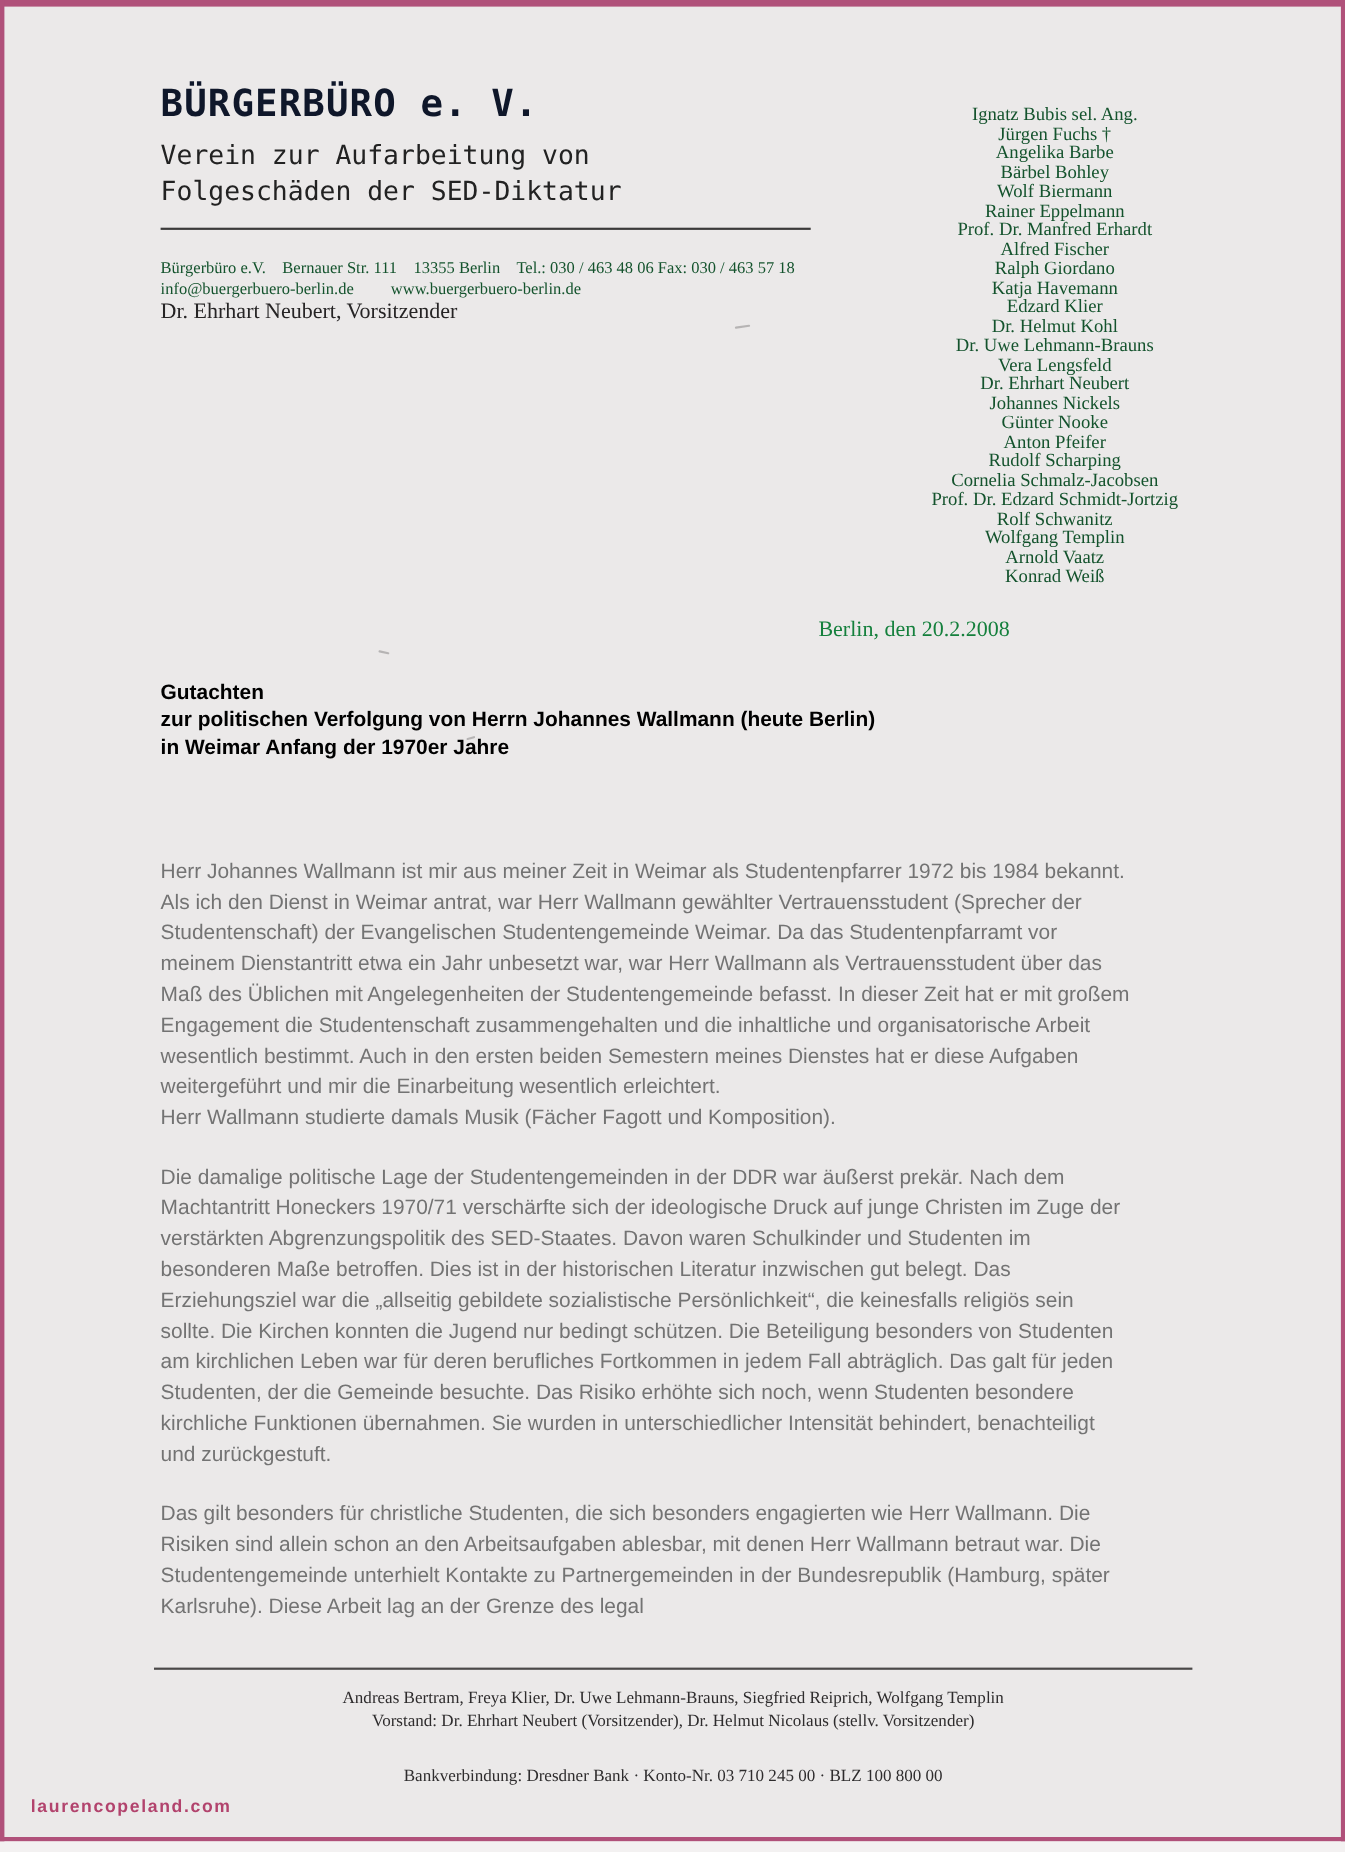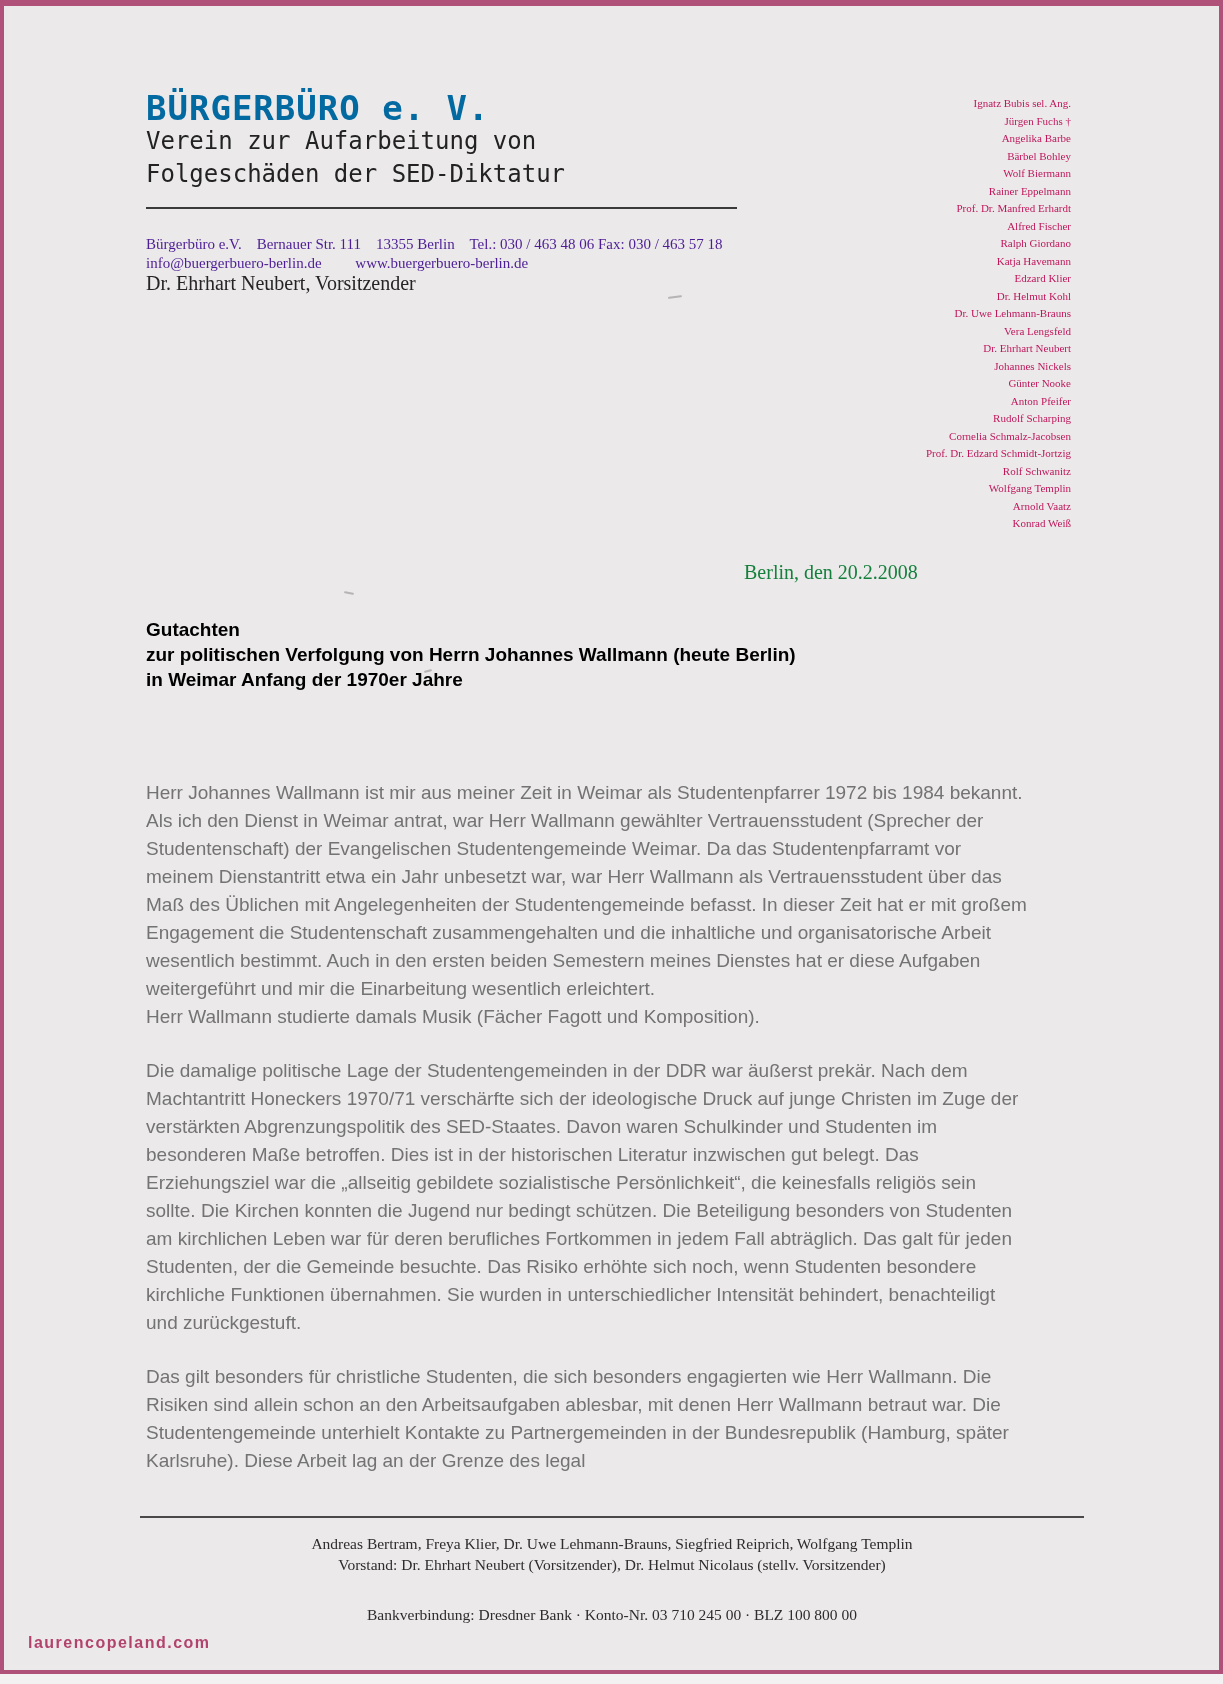--- a/index.html
+++ b/index.html
@@ -16,42 +16,42 @@
   .frame-top,.frame-bottom-line{position:absolute;left:0;width:100%;background:#b0517a;}
   .frame-top{top:0;height:6px;}
   .frame-bottom-line{top:1670px;height:4px;}
   .frame-left,.frame-right{position:absolute;top:0;height:100%;width:4px;background:#b0517a;}
   .frame-left{left:0;}
   .frame-right{right:0;}
   .below-strip{position:absolute;left:0;top:1674px;width:100%;height:10px;background:#f3f1f1;}
 
   
   .org-name{
-    position:absolute;left:146px;top:88px;
+    position:absolute;left:146px;top:74px;
     font-family:"DejaVu Sans Mono", monospace;
-    font-size:34px;font-weight:bold;letter-spacing:1px;color:#0369a1;
+    font-size:34px;font-weight:bold;letter-spacing:1px;color:#0f172a;
     white-space:pre;
   }
   .org-sub{
     position:absolute;left:146px;
     font-family:"DejaVu Sans Mono", monospace;
     font-size:24px;font-weight:500;color:#222;
     white-space:pre;
   }
   .org-sub.l1{top:127px;}
   .org-sub.l2{top:160px;}
   .head-rule{position:absolute;left:146px;top:207px;width:591px;height:2px;background:#3b3a3a;}
-  .contact-line{position:absolute;left:146px;top:236px;font-size:15px;color:#4c1d95;white-space:pre;}
+  .contact-line{position:absolute;left:146px;top:236px;font-size:15px;color:#14532d;white-space:pre;}
   .contact-line.l2{top:255px;}
   .chairman{position:absolute;left:146px;top:272px;font-size:20px;color:#262425;}
 
   
   .board-list{
     position:absolute;right:152px;top:95px;
-    text-align:right;font-size:11px;line-height:17.5px;color:#be185d;
+    text-align:center;font-size:17px;line-height:17.5px;color:#14532d;
   }
 
   
   .dateline{position:absolute;left:744px;top:561px;font-size:20px;color:#15803d;}
 
   
   .subject{
     position:absolute;left:146px;top:617px;
     font-family:"Liberation Sans", sans-serif;
     font-size:19px;font-weight:bold;line-height:25px;color:#000000;

